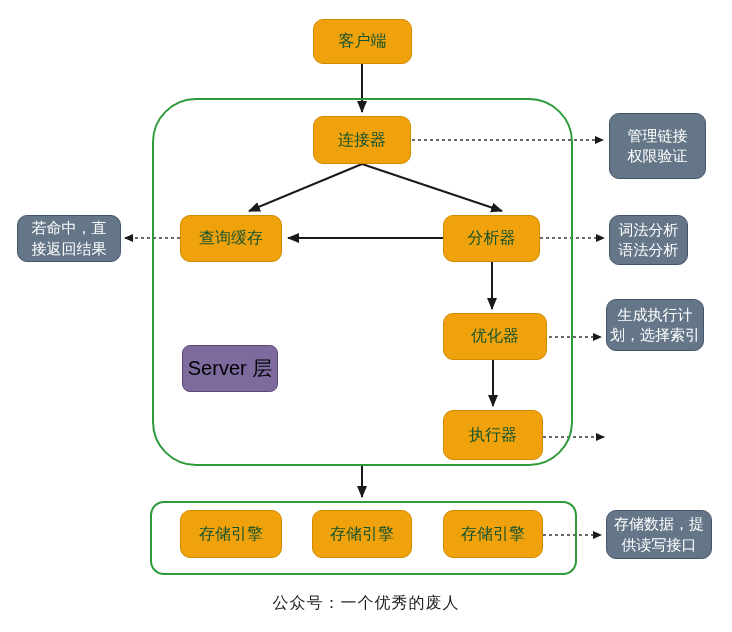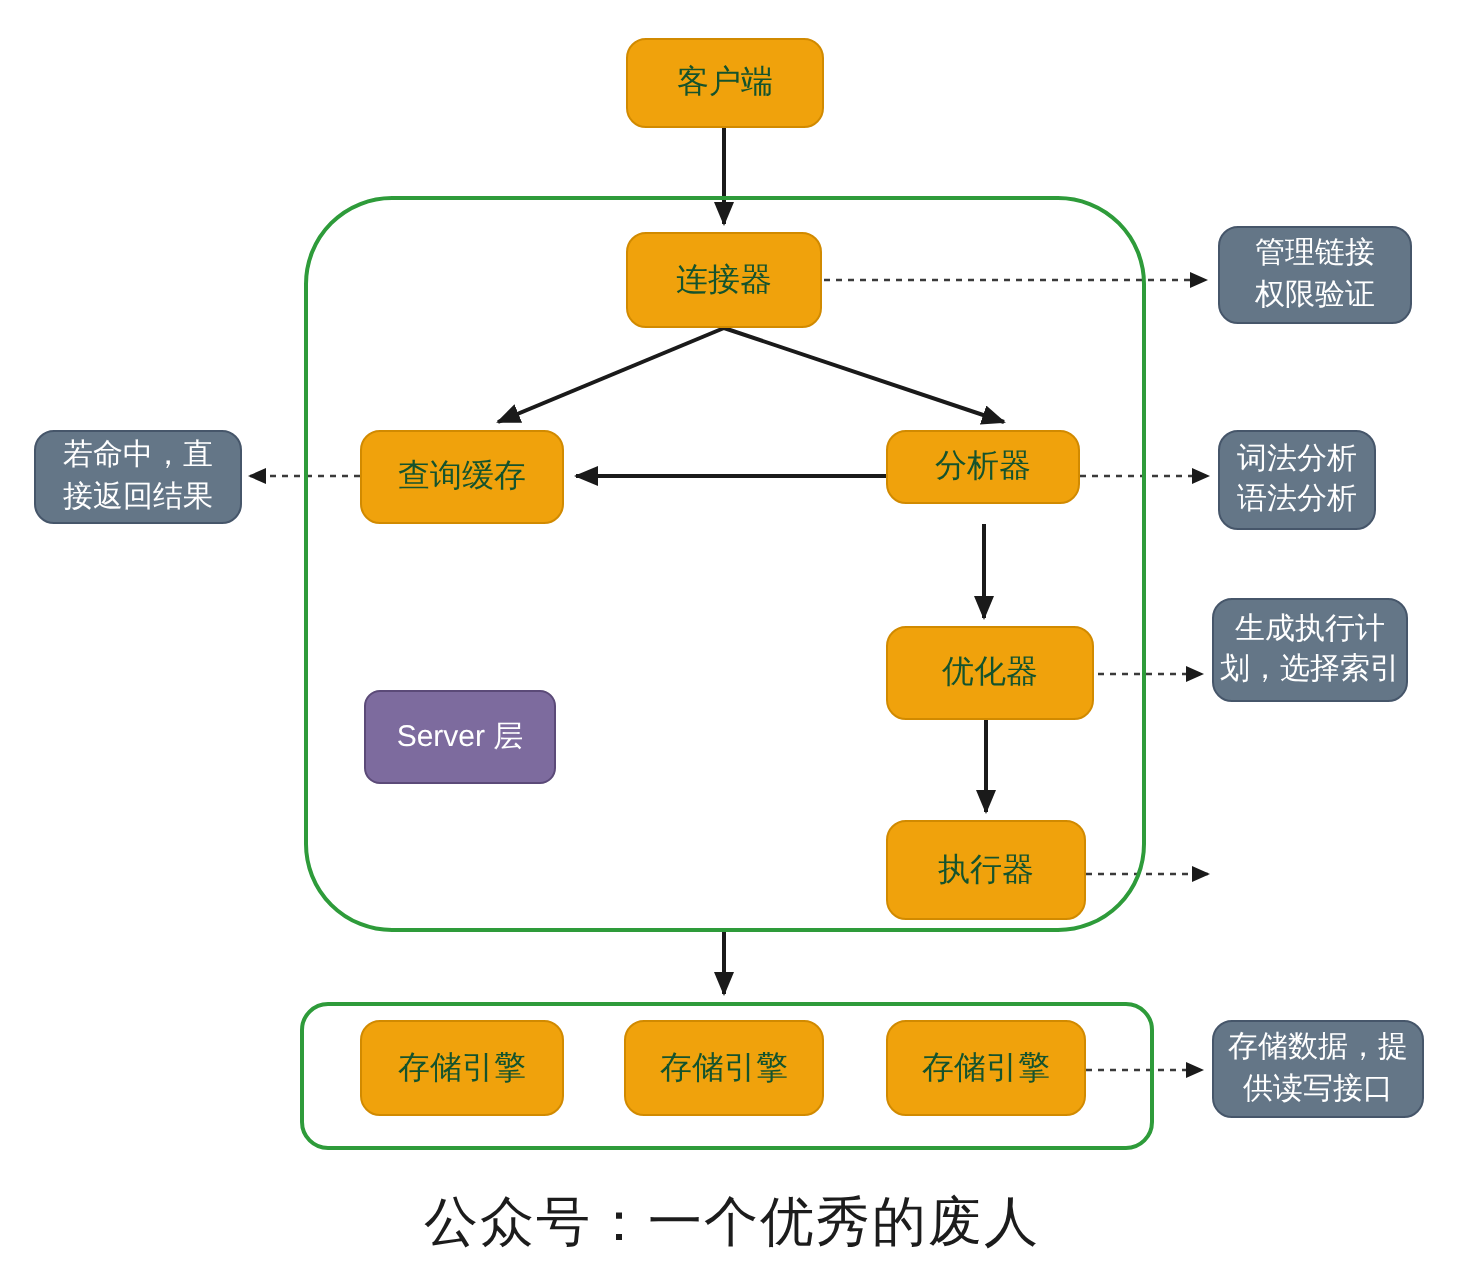--- a/index.html
+++ b/index.html
@@ -33,38 +33,38 @@
     line-height:1.35;
     box-sizing:border-box;
     text-align:center;
     white-space:pre-line;
   }
   .server-tag{
     position:absolute;
     background:#7D6B9E;
     border:1px solid #5B4A78;
     border-radius:8px;
-    color:#ffffff;
+    color:#000000;
     display:flex;align-items:center;justify-content:center;
-    font-size:15px;
+    font-size:20px;
     box-sizing:border-box;
   }
   .container-box{
     position:absolute;
     border:2px solid #2E9B3A;
     background:transparent;
     box-sizing:border-box;
   }
   #server-container{left:152px;top:98px;width:421px;height:368px;border-radius:44px;}
   #storage-container{left:150px;top:501px;width:427px;height:74px;border-radius:14px;}
   #caption{
     position:absolute;
     left:0;top:593px;width:732px;
     text-align:center;
-    font-size:27px;
+    font-size:16px;
     color:#1c1c1c;
     letter-spacing:1px;
   }
 </style>
 </head>
 <body>
 
 <div id="canvas">
 
   <svg id="edges" width="732" height="632" viewBox="0 0 732 632">
@@ -92,32 +92,32 @@
     <line x1="543" y1="437" x2="604" y2="437" stroke="#3A3A3A" stroke-width="1.3" stroke-dasharray="3,3" marker-end="url(#arrow-small)"></line>
     <line x1="543" y1="535" x2="601" y2="535" stroke="#3A3A3A" stroke-width="1.3" stroke-dasharray="3,3" marker-end="url(#arrow-small)"></line>
   </svg>
 
   <div id="server-container" class="container-box"></div>
   <div id="storage-container" class="container-box"></div>
 
   <div class="node" style="left:313px;top:19px;width:99px;height:45px;">客户端</div>
   <div class="node" style="left:313px;top:116px;width:98px;height:48px;">连接器</div>
   <div class="node" style="left:180px;top:215px;width:102px;height:47px;">查询缓存</div>
-  <div class="node" style="left:443px;top:215px;width:97px;height:37px;">分析器</div>
+  <div class="node" style="left:443px;top:215px;width:97px;height:47px;">分析器</div>
   <div class="node" style="left:443px;top:313px;width:104px;height:47px;">优化器</div>
   <div class="node" style="left:443px;top:410px;width:100px;height:50px;">执行器</div>
   <div class="node" style="left:180px;top:510px;width:102px;height:48px;">存储引擎</div>
   <div class="node" style="left:312px;top:510px;width:100px;height:48px;">存储引擎</div>
   <div class="node" style="left:443px;top:510px;width:100px;height:48px;">存储引擎</div>
 
   <div class="server-tag" style="left:182px;top:345px;width:96px;height:47px;">Server 层</div>
 
   <div class="annotation" style="left:17px;top:215px;width:104px;height:47px;">若命中，直
 接返回结果</div>
-  <div class="annotation" style="left:609px;top:113px;width:97px;height:49px;">管理链接
+  <div class="annotation" style="left:609px;top:113px;width:97px;height:66px;">管理链接
 权限验证</div>
   <div class="annotation" style="left:609px;top:215px;width:79px;height:50px;">词法分析
 语法分析</div>
   <div class="annotation" style="left:606px;top:299px;width:98px;height:52px;">生成执行计
 划，选择索引</div>
   <div class="annotation" style="left:606px;top:510px;width:106px;height:49px;">存储数据，提
 供读写接口</div>
 
   <div id="caption">公众号：一个优秀的废人</div>
 

